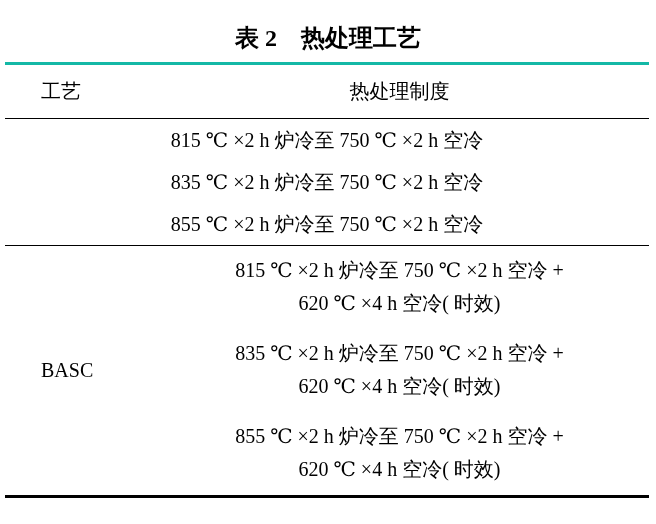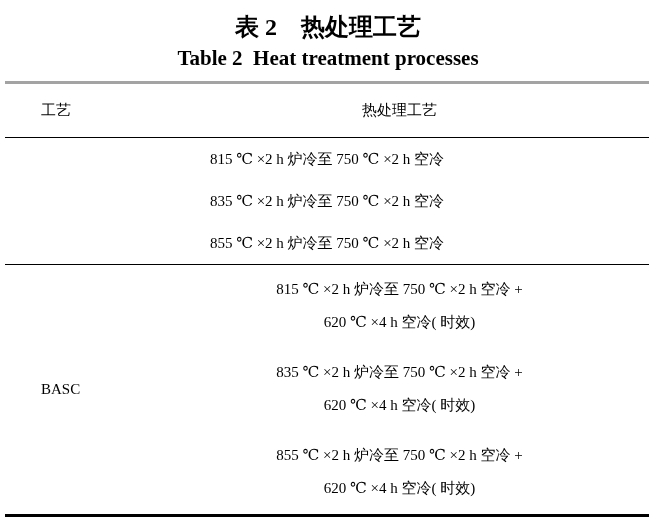--- a/index.html
+++ b/index.html
@@ -7,39 +7,39 @@
     position: relative;
     width: 656px;
     height: 524px;
     background: #ffffff;
     color: #000000;
     font-family: "Liberation Serif", "DejaVu Serif", serif;
     overflow: hidden;
     box-sizing: border-box;
   }
   .title-zh {
-    padding-top: 12px;
+    padding-top: 23px;
     text-align: center;
     font-weight: bold;
     font-size: 24px;
     line-height: 31px;
     white-space: pre;
   }
   .title-en {
     text-align: center;
     font-weight: bold;
     font-size: 21px;
     line-height: 30px;
     white-space: pre;
   }
   .ht-table {
     margin: 8px 7px 0 5px;
-    border-top: 3px solid #a3a3a3;
+    border-top: 3px solid #14b8a6;
     border-bottom: 3px solid #000000;
-    font-size: 15px;
+    font-size: 20px;
   }
   .row { display: flex; }
   .col-process {
     width: 145px;
     box-sizing: border-box;
     padding-left: 36px;
     display: flex;
     align-items: center;
   }
   .col-regime {
@@ -67,27 +67,26 @@
     line-height: 33px;
     white-space: pre;
   }
 </style>
 </head>
 <body>
 
 <div class="page">
 
   <div class="title-zh">表 2　热处理工艺</div>
-  <div class="title-en">Table 2  Heat treatment processes</div>
 
   <div class="ht-table">
 
     <div class="row thead">
       <div class="col-process">工艺</div>
-      <div class="col-regime">热处理工艺</div>
+      <div class="col-regime">热处理制度</div>
     </div>
 
     <div class="row section-basc">
       <div class="col-regime">
         <div class="line">815 ℃ ×2 h 炉冷至 750 ℃ ×2 h 空冷</div>
         <div class="line">835 ℃ ×2 h 炉冷至 750 ℃ ×2 h 空冷</div>
         <div class="line">855 ℃ ×2 h 炉冷至 750 ℃ ×2 h 空冷</div>
       </div>
     </div>
 

